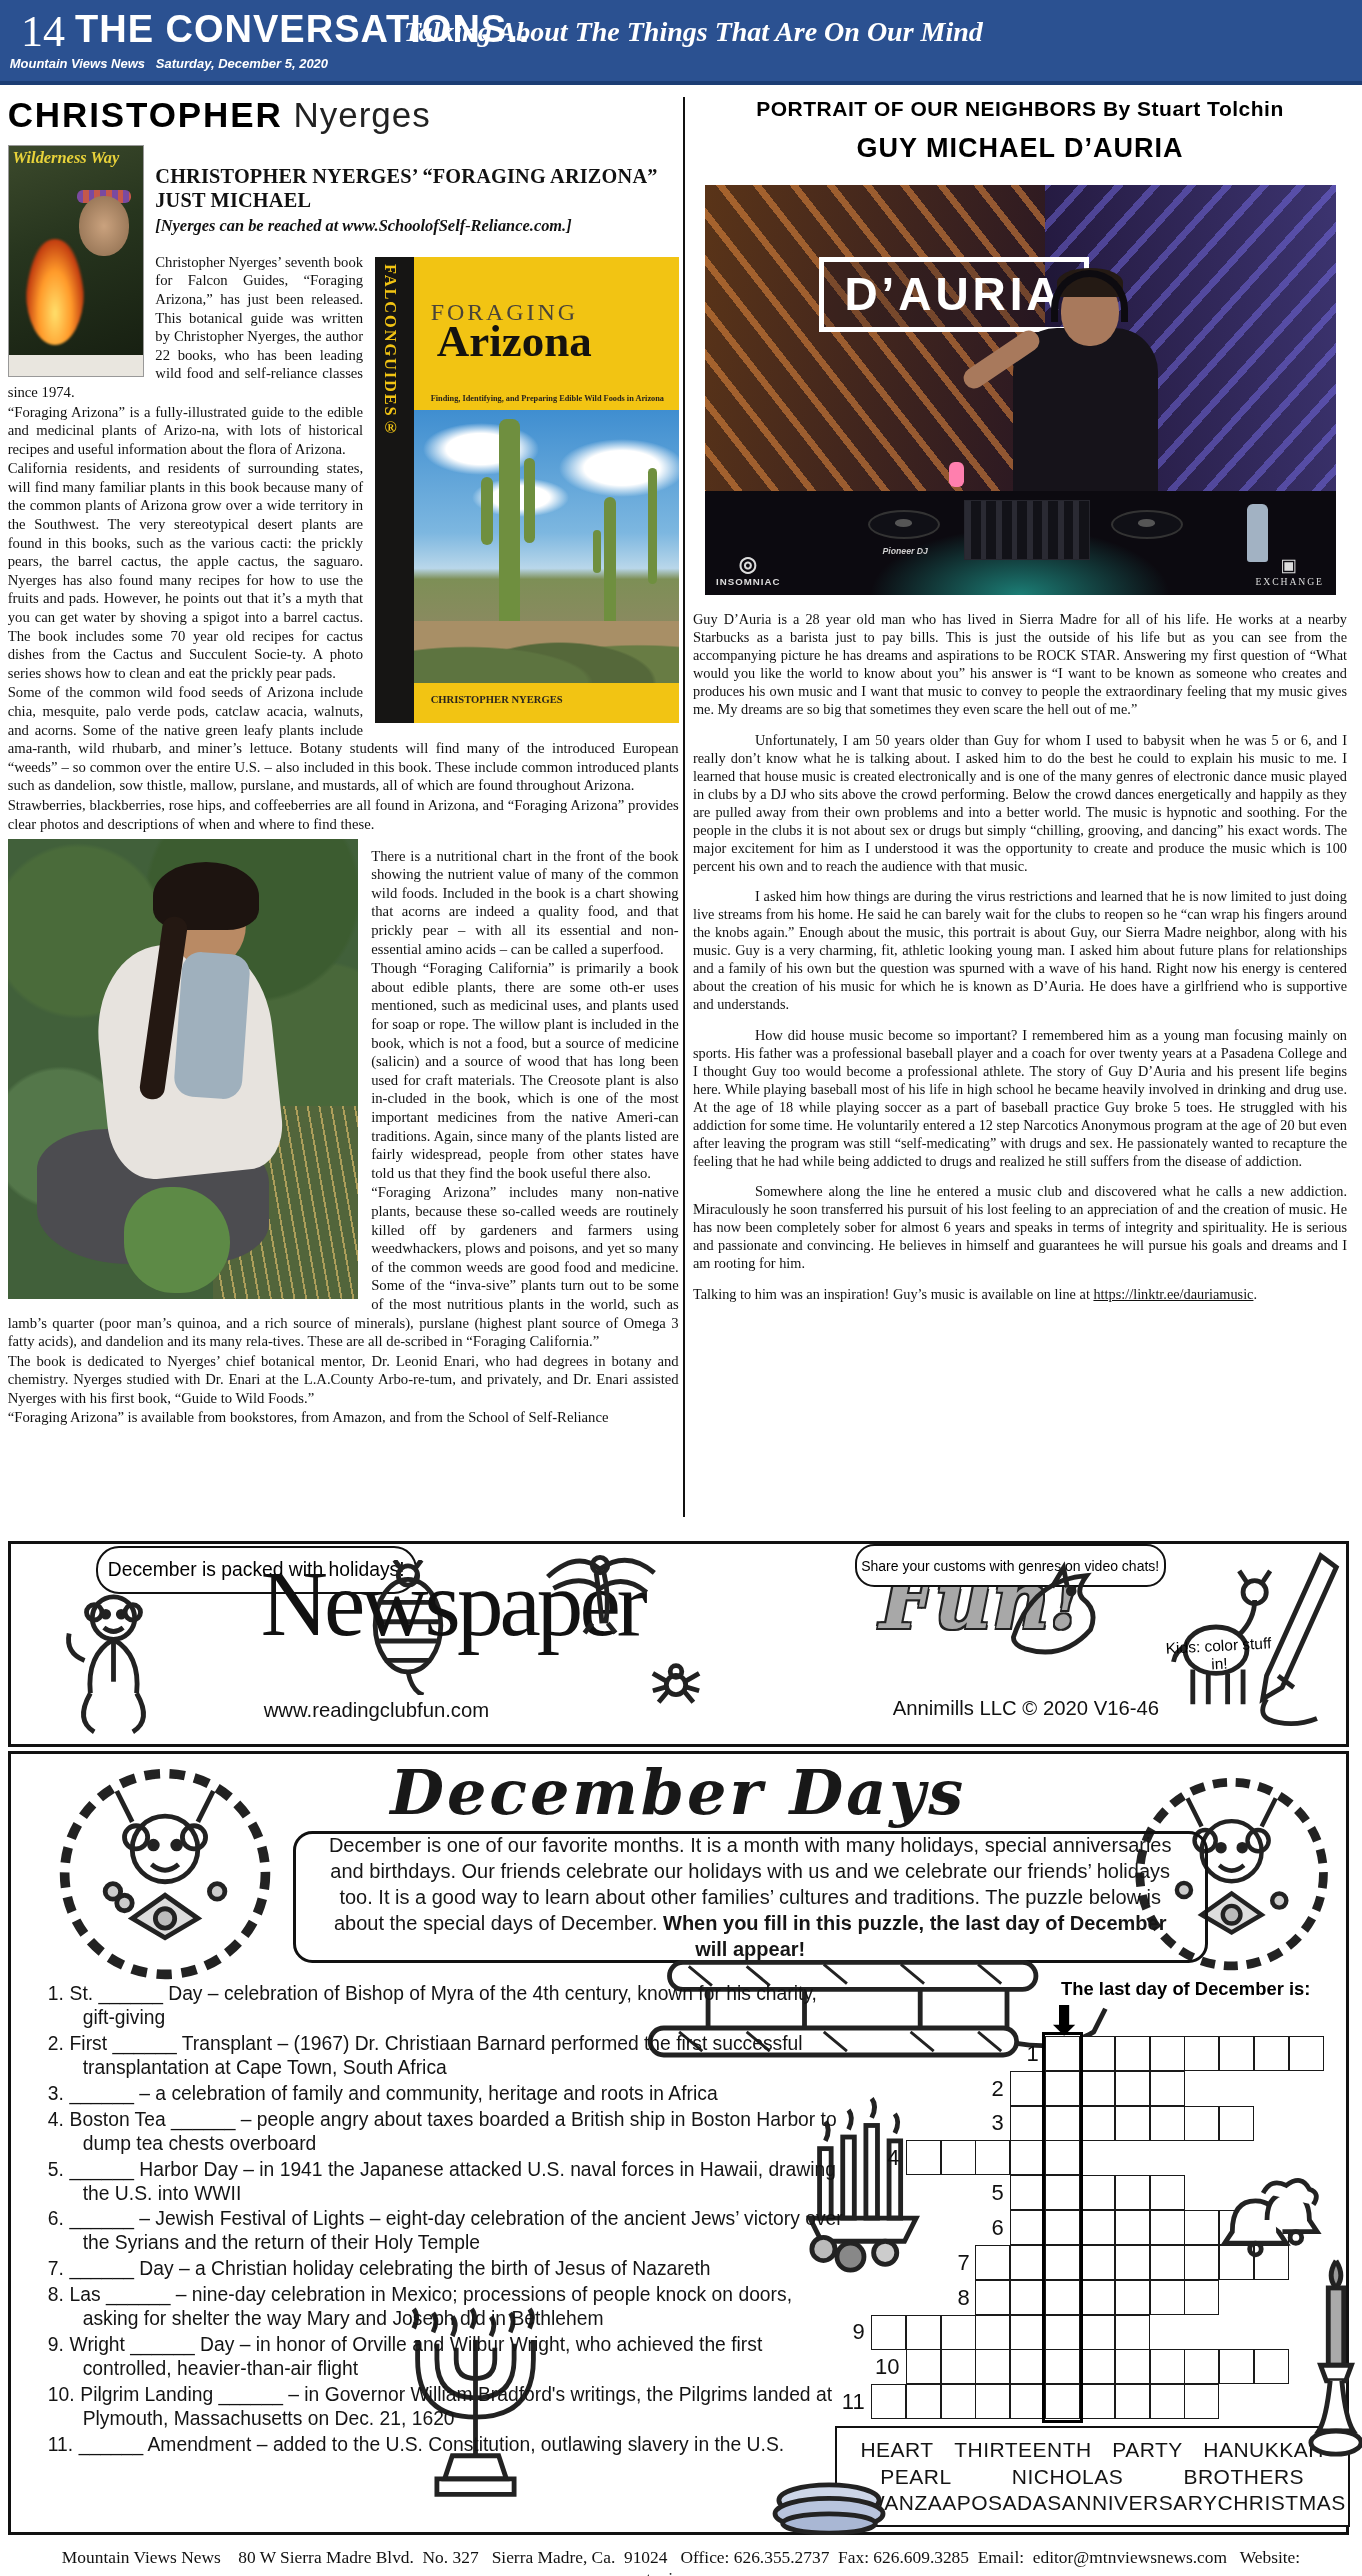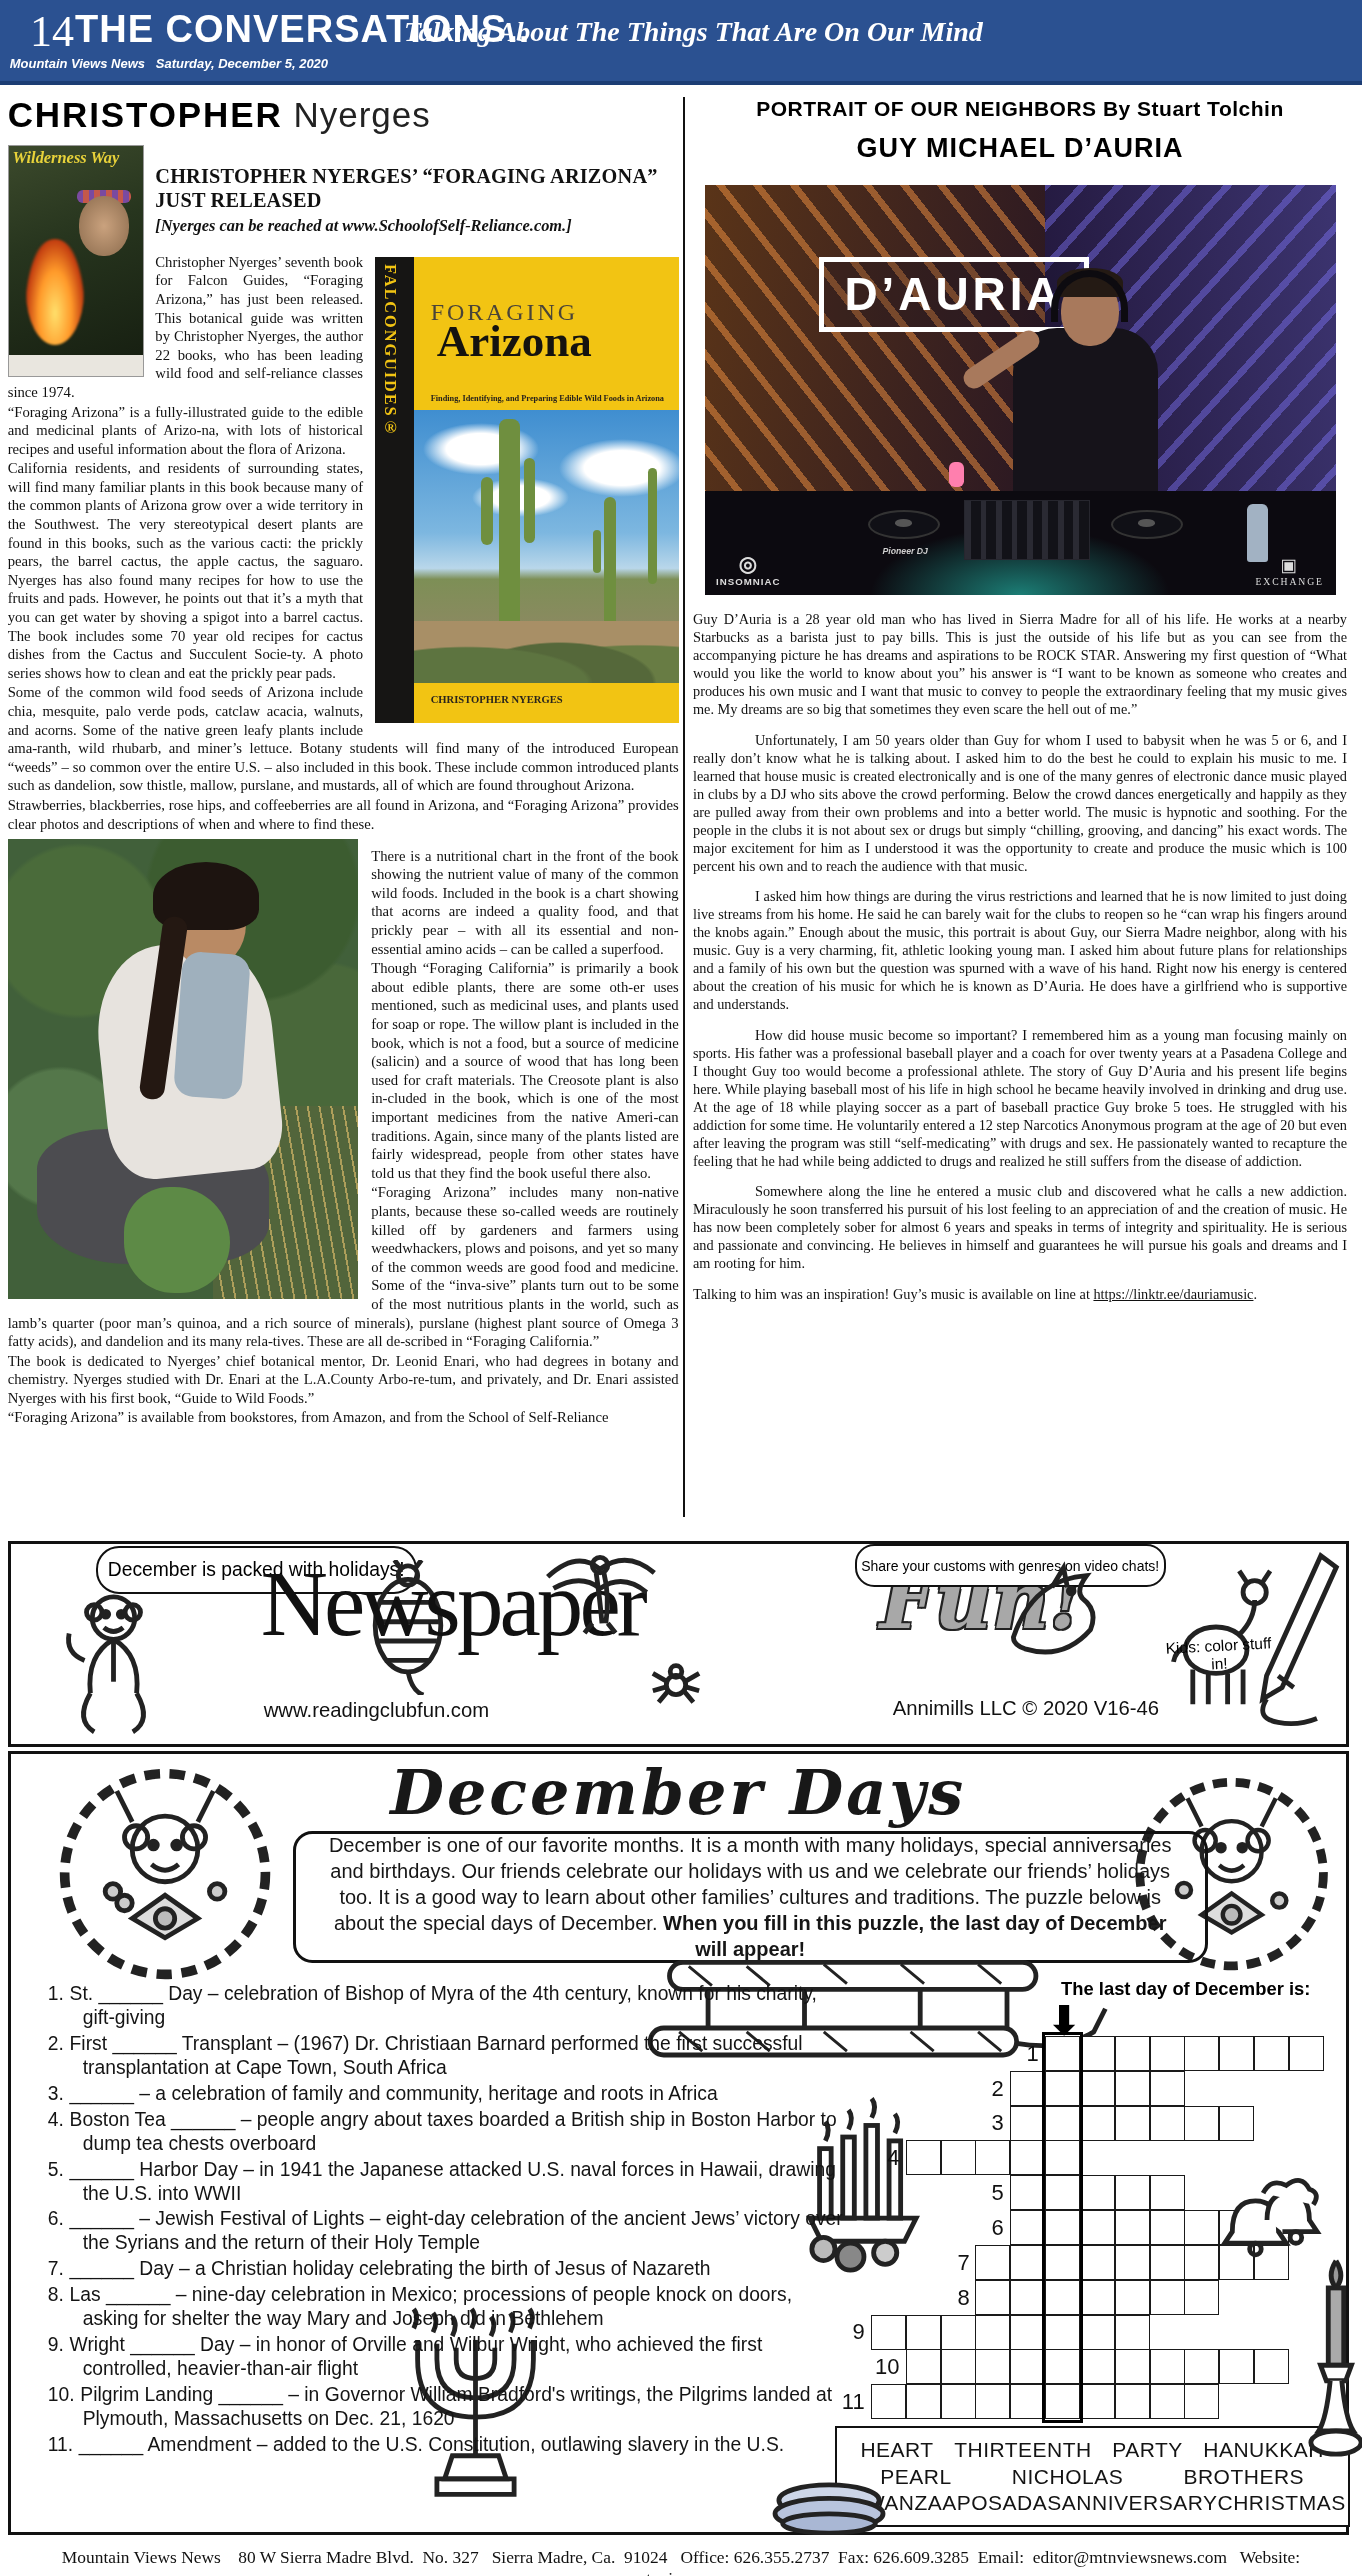--- a/index.html
+++ b/index.html
@@ -2,21 +2,21 @@
 <html><head>
 <meta charset="utf-8">
 <style>
   * { margin:0; padding:0; box-sizing:border-box; }
   body { background:#888; font-family:"Liberation Sans", sans-serif; }
   .page { position:relative; width:1362px; height:2576px; background:#fff; margin:0 auto; overflow:hidden; }
 
   
   .masthead { position:absolute; left:0; top:0; width:1362px; height:85px;
     background:#2b5191; border-bottom:4.8px solid #1c3d74; color:#fff; }
-  .page-num { position:absolute; left:30px; top:5.8px; font-family:"Liberation Serif",serif; font-size:44px; }
+  .page-num { position:absolute; left:21px; top:5.8px; font-family:"Liberation Serif",serif; font-size:44px; }
   .mast-title { position:absolute; left:75px; top:7.7px; font-size:38px; font-weight:bold; letter-spacing:1px; }
   .mast-tagline { position:absolute; left:404px; top:15.5px; font-family:"Liberation Serif",serif; font-style:italic; font-weight:bold; font-size:28px; }
   .mast-sub { position:absolute; left:9.7px; top:56px; font-size:13px; font-weight:bold; white-space:pre-wrap;font-style:italic; }
 
   
   .col-divider { position:absolute; left:683px; top:97px; width:1.9px; height:1420px; background:#111; }
   .col-left { position:absolute; left:7.7px; top:95px; width:671px; height:1439px; overflow:hidden; }
   .col-right{ position:absolute; left:693px; top:97px; width:654px; height:1437px; overflow:hidden; }
 
   .byline { font-size:35px; letter-spacing:1px; margin-bottom:9.7px; }
@@ -165,21 +165,21 @@
     <div class="art-body">
       <div class="wilderness">
         <div class="wtitle">Wilderness Way</div>
         <div class="band"></div>
         <div class="face"></div>
         <div class="flame"></div>
         <div class="strip"></div>
       </div>
       <div class="headline-block">
         <div class="headline">CHRISTOPHER NYERGES’ “FORAGING ARIZONA”</div>
-        <div class="headline">JUST RELEASED</div>
+        <div class="headline">JUST MICHAEL</div>
         <div class="contact">[Nyerges can be reached at www.SchoolofSelf-Reliance.com.]</div>
       </div>
 
       <div class="book-cover">
         <div class="book-spine">
             <span>FALCONGUIDES®</span>
           </div>
         <div class="book-kicker">FORAGING</div>
         <div class="book-title">Arizona</div>
         <div class="book-sub">Finding, Identifying, and Preparing Edible Wild Foods in Arizona</div>

